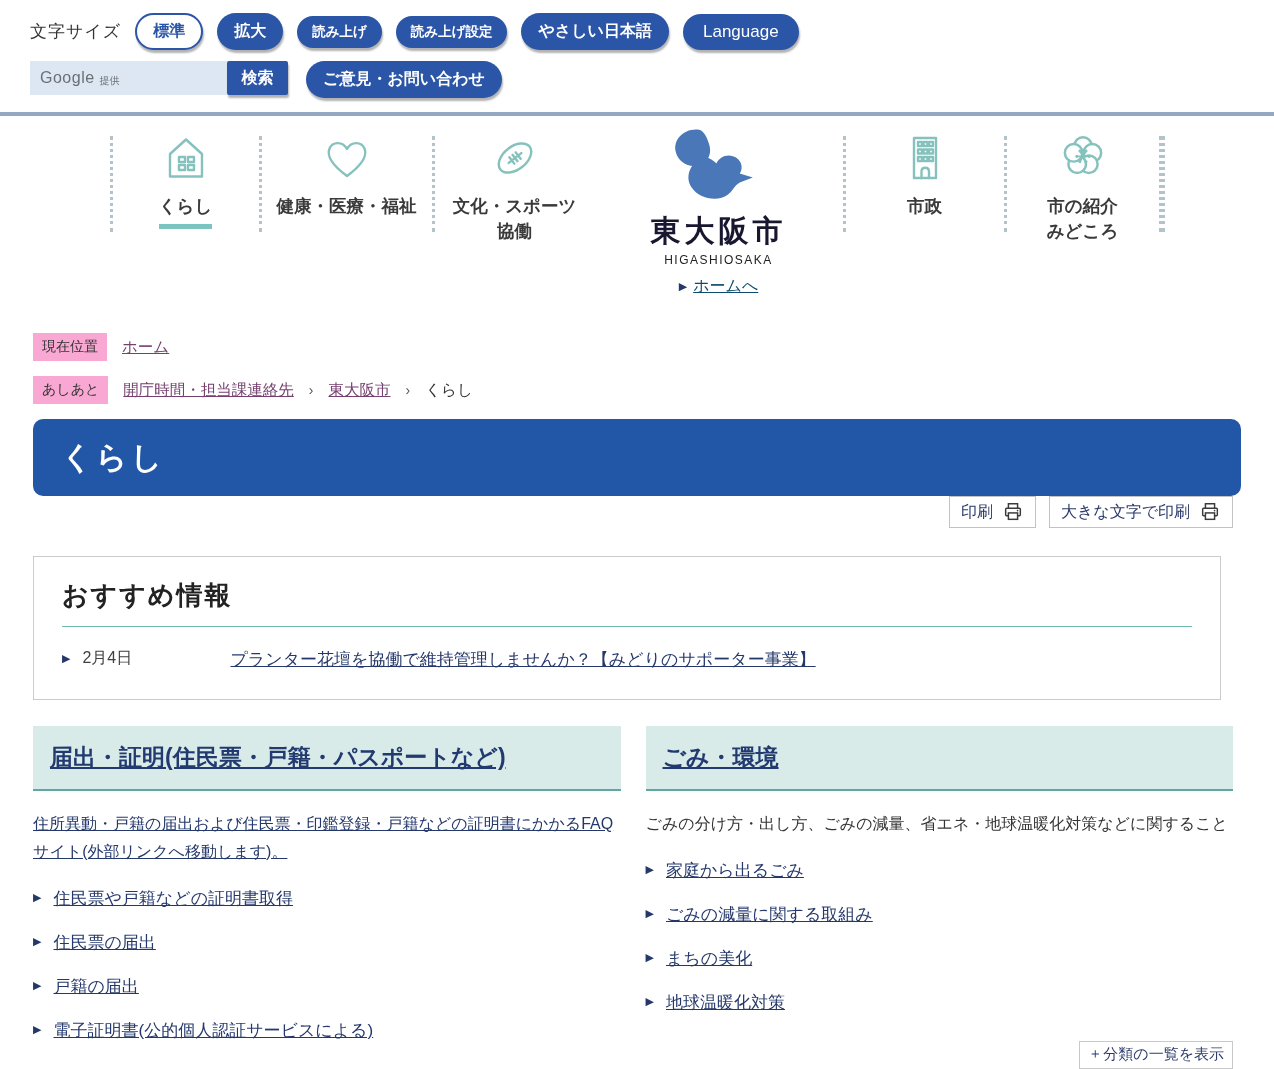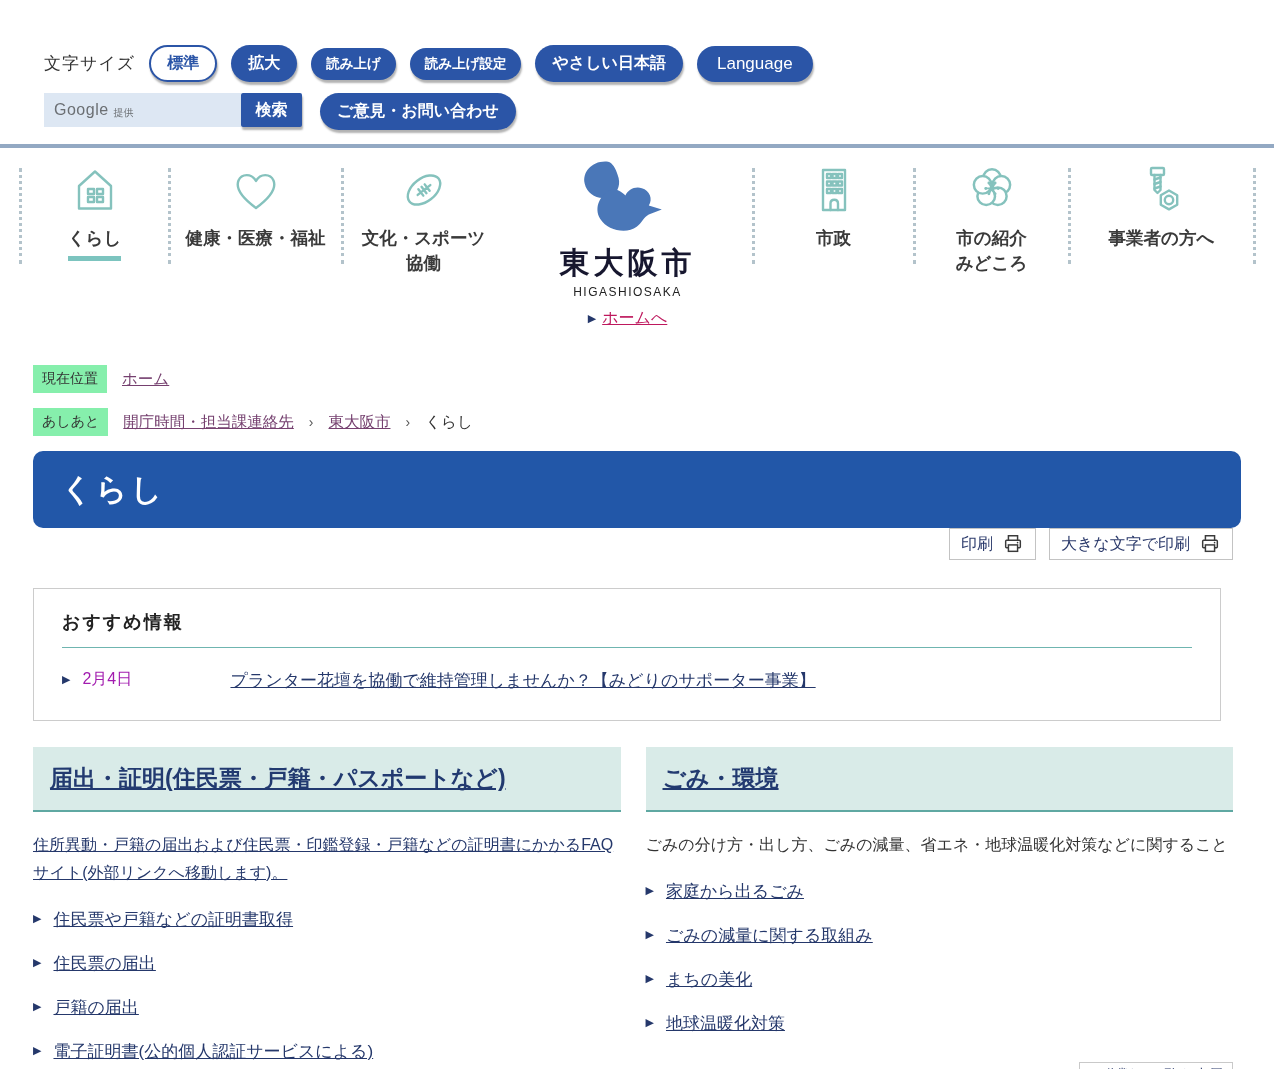--- a/index.html
+++ b/index.html
@@ -2,21 +2,21 @@
 <html lang="ja"><head>
 <meta charset="utf-8">
 <style>
   * { margin:0; padding:0; box-sizing:border-box; }
   html,body { width:1274px; height:1069px; background:#fff;
     font-family:"Liberation Sans","DejaVu Sans",sans-serif; overflow:hidden; }
   a { cursor:pointer; }
   button { font-family:inherit; cursor:pointer; }
 
   
-  .topbar { padding:13px 0 0 44px;margin-top:32px; }
+  .topbar { padding:13px 0 0 30px; }
   .row1 { display:flex; align-items:center; gap:14px; }
   .fs-label { font-size:17px; color:#333; letter-spacing:1px; }
   .pill { border:none; border-radius:20px; background:#2b55a7; color:#fff;
     font-weight:700; box-shadow:1px 3px 2px rgba(0,0,0,.3); }
   .pill.outline { background:#fff; color:#2b55a7; border:2px solid #2b55a7;
     padding:6px 16px; font-size:16px; }
   .pill.solid { padding:8px 17px; font-size:16px; }
   .pill.small { font-size:13.5px; padding:7px 15px; }
   .pill.lang { font-weight:400; font-size:17px; padding:8px 20px; }
   .row2 { display:flex; margin-top:11px; }
@@ -39,48 +39,48 @@
   .nicon { height:60px; display:flex; align-items:center; justify-content:center; }
   .nlabel { font-size:17.5px; font-weight:700; color:#3a3a3a; text-align:center;
     white-space:pre-line; line-height:1.45; margin-top:6px; }
   .nav-item.active .nlabel { border-bottom:5px solid #7cc4bf; padding-bottom:5px; }
   .w-kurashi{width:146px;} .w-kenko{width:170px;} .w-bunka{width:160px;align-items:center;}
   .w-shisei{width:158px;} .w-shokai{width:152px;} .w-jigyo{width:182px;}
   .logoblock { width:248px; display:flex; flex-direction:column; align-items:center; }
   .logo-city { font-size:30px; font-weight:700; color:#17172f; letter-spacing:4px; margin-top:1px; }
   .logo-romaji { font-size:12px; letter-spacing:1.5px; color:#222; margin-top:1px; }
   .logo-home { margin-top:9px; font-size:16px; text-decoration:none; display:flex; align-items:center; gap:6px; }
-  .logo-home .txt { color:#be185d; text-decoration:underline; }
+  .logo-home .txt { color:#0c4a6e; text-decoration:underline; }
   .tri { color:#25386b; font-size:11px; line-height:1; }
 
   
   .crumbs { margin:36px 33px 0; }
   .crumb-row { display:flex; align-items:center; gap:15px; margin-bottom:15px; font-size:15.5px; }
-  .crumb-label { background:#86efac; padding:5px 9px; font-size:14px; color:#333; }
+  .crumb-label { background:#f9a8d4; padding:5px 9px; font-size:14px; color:#333; }
   .crumb-link { color:#75406f; text-decoration:underline; }
   .crumb-sep { color:#555; font-size:14px; }
   .crumb-current { color:#333; }
 
   
   .banner { margin:14px 33px 0; background:#2257a8; border-radius:10px; height:77px;
     display:flex; align-items:center; padding-left:28px; }
   .banner-title { color:#fff; font-size:31px; font-weight:700; letter-spacing:3px; }
 
   
   .print-row { display:flex; justify-content:flex-end; gap:13px; margin:0 41px 0 0; }
   .print-btn { display:flex; align-items:center; gap:9px; border:1px solid #c3c3c3;
     background:#fff; padding:4px 11px; font-size:16px; color:#2b3a6b; }
 
   
   .rec-box { margin:28px 53px 0 33px; border:1px solid #ccc; padding:21px 28px 28px; }
-  .rec-title { font-size:18px; font-weight:700; color:#222; letter-spacing:2px; }
+  .rec-title { font-size:26px; font-weight:700; color:#222; letter-spacing:2px; }
   .rec-hr { border:none; border-top:1px solid #6fb5b0; margin:13px 0 21px; }
   .rec-item { display:flex; align-items:flex-start; }
   .rec-item .tri { margin:5px 12px 0 0; }
-  .rec-date { width:148px; font-size:16px; color:#a21caf; }
+  .rec-date { width:148px; font-size:16px; color:#404040; }
   .rec-link { color:#25386b; font-size:17px; text-decoration:underline; }
 
   
   .columns { display:flex; gap:25px; margin:26px 41px 0 33px; }
   .col { flex:1; }
   .cat-head { background:#d9ebe8; border-bottom:2px solid #5fa8a2; padding:13px 17px; }
   .cat-title { color:#223a70; font-size:23px; font-weight:700;
     text-decoration:underline; line-height:1.6; }
   .cat-desc { margin:19px 0 4px; font-size:16px; line-height:1.75; }
   .cat-desc a { color:#25386b; text-decoration:underline; }
@@ -221,32 +221,20 @@
             <circle cx="24" cy="30.7" r="1.4"></circle>
         </g>
       </svg>
     </span>
     <span class="nlabel">市の紹介
 みどころ</span>
   </a>
 
   <span class="vdots"></span>
 
-  <a class="nav-item w-jigyo">
-    <span class="nicon">
-      <svg class="teal" width="54" height="54" viewBox="0 0 54 54" stroke-width="2.2">
-        <rect x="16" y="5" width="13" height="7" rx="1"></rect>
-        <path d="M19.5 12 V27 L22.5 30 L25.5 27 V12"></path>
-        <path d="M19.5 16.5 L25.5 14.5 M19.5 21 L25.5 19 M19.5 25.5 L25.5 23.5"></path>
-        <path d="M34 27.5 L42.2 32.2 V41.7 L34 46.4 L25.8 41.7 V32.2 Z"></path>
-        <circle cx="34" cy="37" r="4.2"></circle>
-      </svg>
-    </span>
-    <span class="nlabel">事業者の方へ</span>
-  </a>
 
   <span class="vdots"></span>
 </nav>
 
 <div class="crumbs">
   <div class="crumb-row">
     <span class="crumb-label">現在位置</span>
     <a class="crumb-link">ホーム</a>
   </div>
   <div class="crumb-row">

